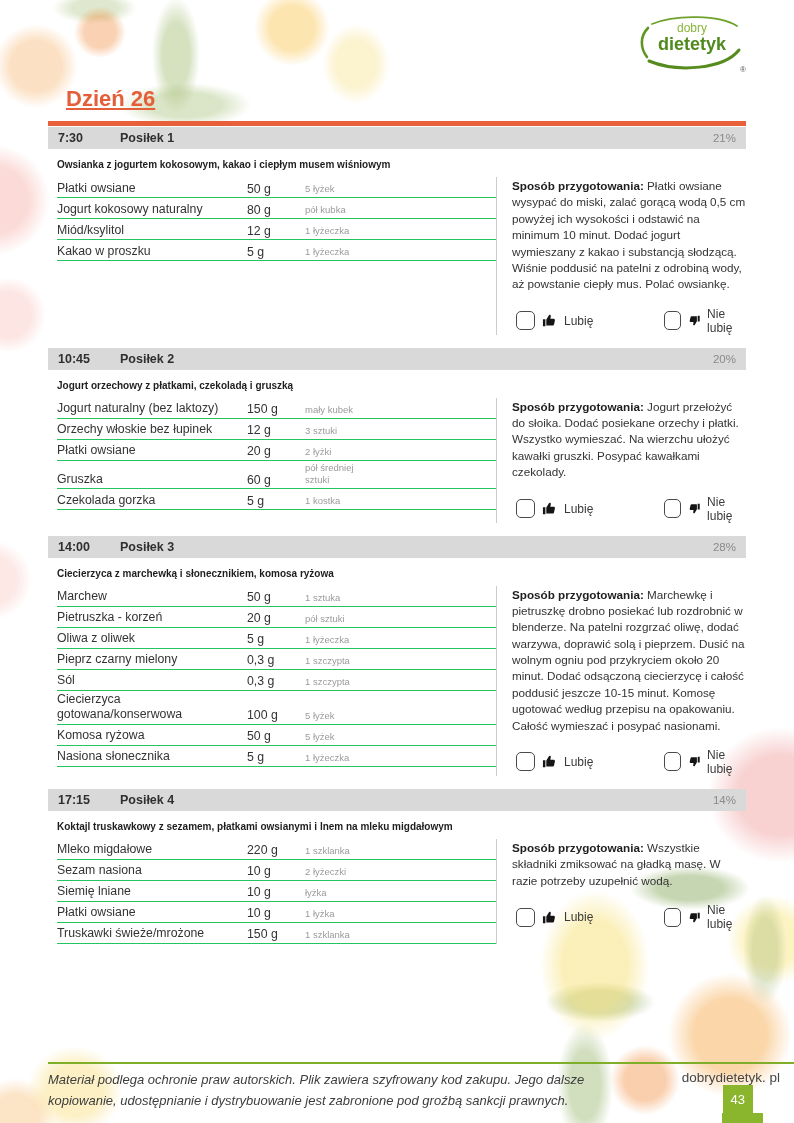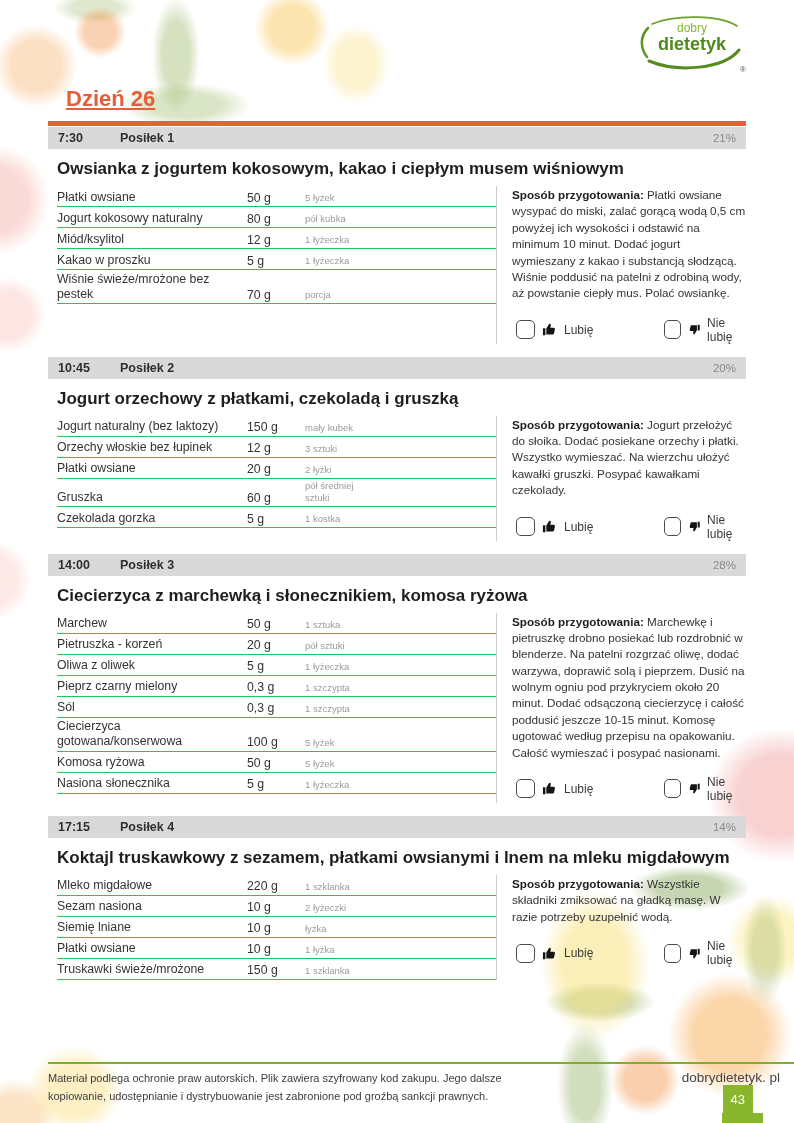--- a/index.html
+++ b/index.html
@@ -43,40 +43,40 @@
   .title-rule { height:5px; background:#e8603a; margin-bottom:1px; }
   
   .meal { margin-bottom:13px; }
   .meal-header {
     display:flex; align-items:center; height:22px; background:#d9d9d9;
     padding:0 10px; font-size:12.5px; font-weight:bold; color:#2f2f2f;
   }
   .meal-time { width:62px; }
   .meal-name { flex:1; }
   .meal-pct { font-weight:normal; font-size:11.5px; color:#8a8a8a; }
-  .recipe-title { margin:10px 0 7px 9px; font-size:17px; font-weight:bold; color:#1e1e1e; }
+  .recipe-title { margin:10px 0 7px 9px; font-size:10px; font-weight:bold; color:#1e1e1e; }
   .meal-body { display:flex; }
   .ingredients { width:449px; box-sizing:border-box; padding-left:9px; border-right:1px solid #cccccc; }
   .ing-row { display:flex; align-items:flex-end; border-bottom:1px solid #22c55e; padding:1.5px 0; min-height:17px; }
   .ing-name   { width:190px; font-size:12.3px; color:#333; line-height:1.22; padding-right:6px; box-sizing:border-box; }
   .ing-amount { width:58px;  font-size:12.3px; color:#333; }
   .ing-measure{ width:70px;  font-size:9.5px;  color:#9b9b9b; line-height:1.3; }
   .prep { flex:1; padding-left:15px; padding-top:1px; }
   .prep-text { margin:0; font-size:11.7px; line-height:1.4; color:#333; }
   .prep-text b { color:#1e1e1e; }
   .feedback { display:flex; gap:71px; margin-top:14px; padding-left:4px; }
   .fb-item { display:flex; align-items:center; gap:7px; cursor:pointer; }
   .fb-box { width:19px; height:19px; border:1.5px solid #4a4a4a; border-radius:5px; background:#fff; box-sizing:border-box; }
   .thumb { width:15px; height:15px; fill:#151515; }
   .fb-label { font-size:12px; color:#3a3a3a; }
   
   .footer { position:absolute; top:1062px; left:0; right:0; }
   .footer-rule { margin-left:48px; border-top:2.5px solid #7fae2a; }
   .footer-row { display:flex; align-items:flex-start; margin:6px 0 0 48px; }
-  .copyright { font-size:11px; color:#3d3d3d; line-height:1.6; }
+  .copyright { font-size:13px; color:#3d3d3d; line-height:1.6;font-style:italic; }
   .copyright span { display:block; }
   .footer-right { margin-left:auto; display:flex; align-items:center;flex-direction:column; }
   .brand { font-size:13.5px; color:#454545; margin-right:14px; }
   .pagebox {
     width:30px; height:28px; background:#8ab62e; color:#fff;
     display:flex; align-items:center; justify-content:center; font-size:13px;
   }
   .pagebox.tail { width:41px; margin-left:9px; }
 </style>
 </head>
@@ -122,25 +122,20 @@
               <div class="ing-row">
                 <span class="ing-name">Miód/ksylitol</span>
                 <span class="ing-amount">12 g</span>
                 <span class="ing-measure">1 łyżeczka</span>
               </div>
               <div class="ing-row">
                 <span class="ing-name">Kakao w proszku</span>
                 <span class="ing-amount">5 g</span>
                 <span class="ing-measure">1 łyżeczka</span>
               </div>
-              <div class="ing-row">
-                <span class="ing-name">Wiśnie świeże/mrożone bez pestek</span>
-                <span class="ing-amount">70 g</span>
-                <span class="ing-measure">porcja</span>
-              </div>
             </div>
       <div class="prep">
         <p class="prep-text"><b>Sposób przygotowania:</b> <span>Płatki owsiane wysypać do miski, zalać gorącą wodą 0,5 cm powyżej ich wysokości i odstawić na minimum 10 minut. Dodać jogurt wymieszany z kakao i substancją słodzącą. Wiśnie poddusić na patelni z odrobiną wody, aż powstanie ciepły mus. Polać owsiankę.</span></p>
         <div class="feedback">
           <div class="fb-item">
             <span class="fb-box"></span>
             <svg class="thumb" viewBox="0 0 16 16">
               <path d="M1 6.7h2.6V14H1z M4.6 13.2V7l2.8-4.6c.2-.3.5-.5.9-.5.7 0 1.2.7 1.1 1.4L8.9 6h3.4c1 0 1.7.9 1.5 1.8l-1 4.4c-.2.7-.8 1.2-1.5 1.2H5.6c-.4 0-.7-.1-1-.2z"></path>
             </svg>
             <span class="fb-label">Lubię</span>

